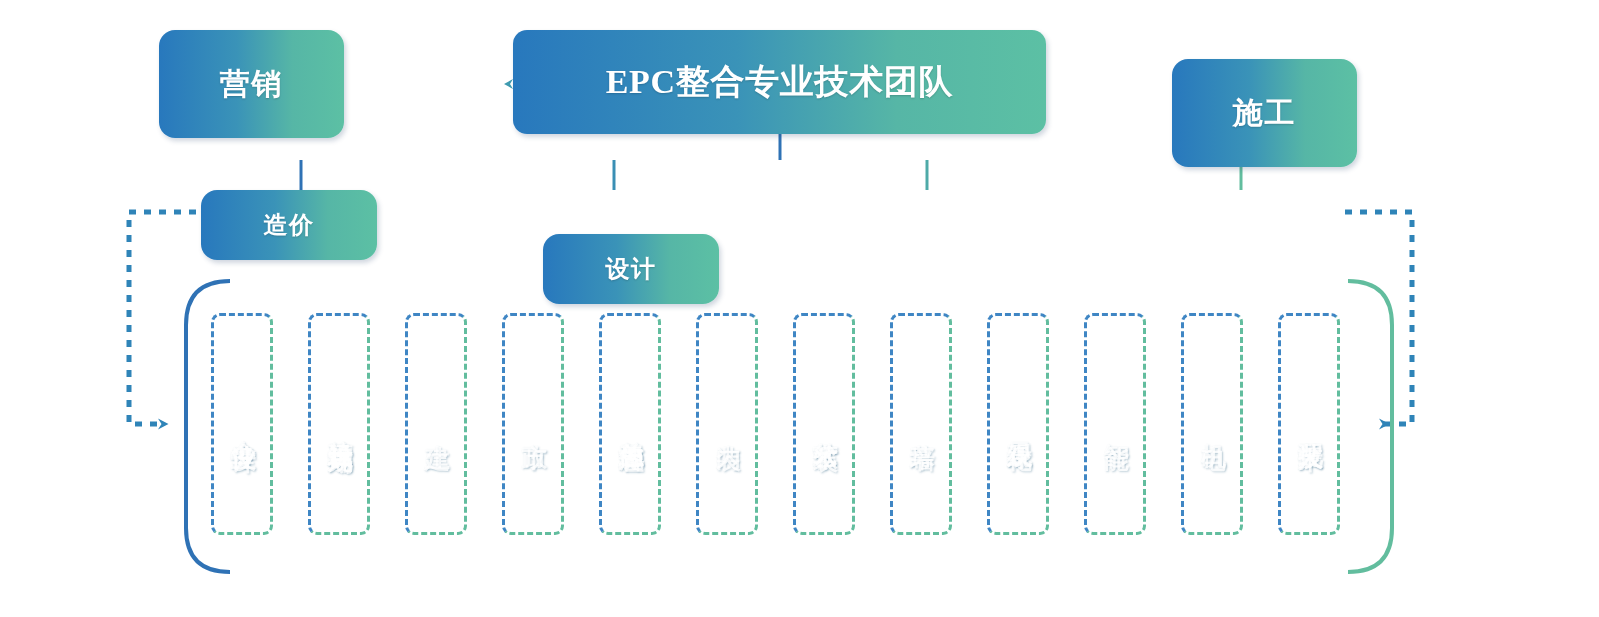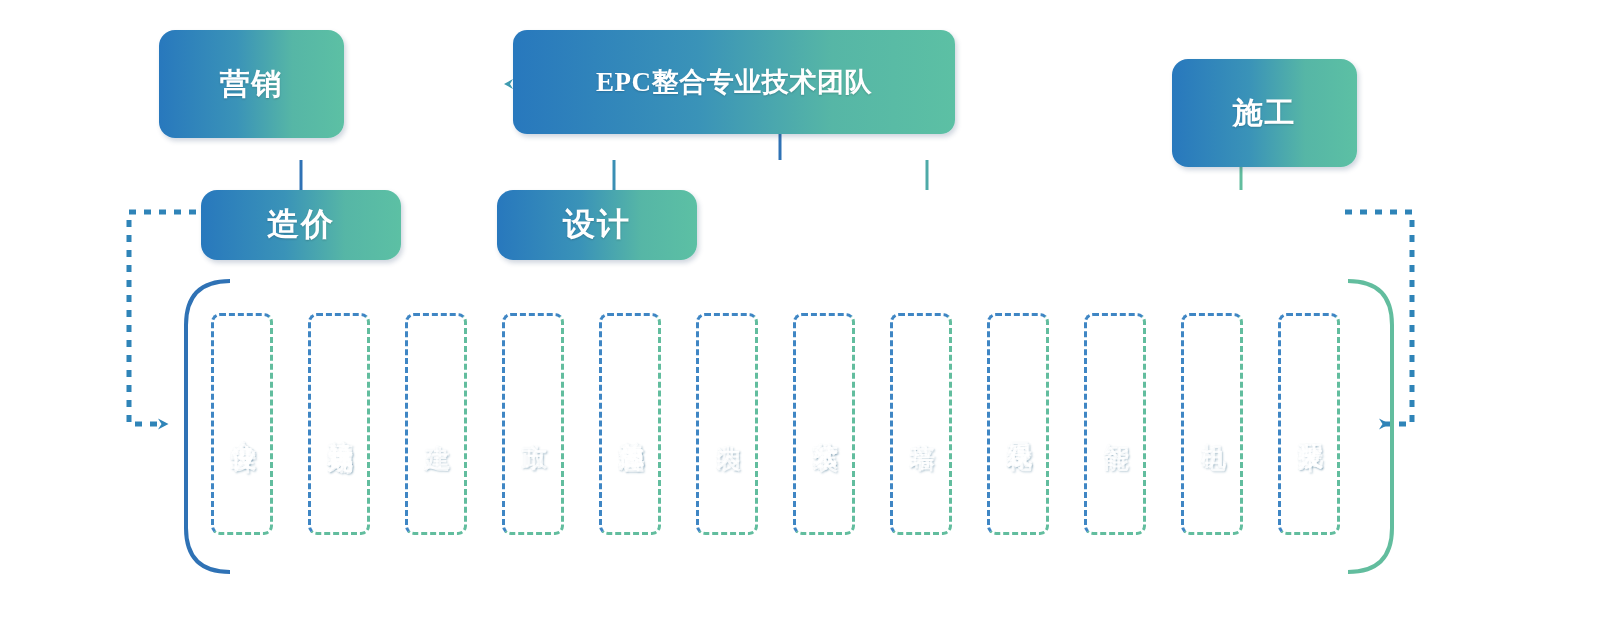--- a/index.html
+++ b/index.html
@@ -29,33 +29,33 @@
     border-radius:16px;
     color:#ffffff;
     font-weight:700;
     letter-spacing:.06em;
     text-shadow:0 1px 2px rgba(0,0,0,.18);
     box-shadow:2px 3px 5px rgba(40,70,110,.22);
     background:linear-gradient(90deg,#2878bd 0%,#3a93b8 42%,#56b6a6 72%,#5cc0a4 100%);
     box-sizing:border-box;
   }
   .node.root{
-    left:513px;top:30px;width:442px;height:104px;
-    font-size:27px;letter-spacing:.02em;border-radius:14px;
+    left:513px;top:30px;width:533px;height:104px;
+    font-size:34px;letter-spacing:.02em;border-radius:14px;
   }
   .node.side{
     width:185px;height:108px;font-size:30px;border-radius:16px;align-items:center;
   }
   .node.side.left{left:159px;top:30px;}
   .node.side.right{left:1172px;top:30px;margin-top:29px;}
   .node.branch{
-    width:200px;height:70px;font-size:32px;top:190px;border-radius:16px;
+    width:176px;height:70px;font-size:24px;top:190px;border-radius:16px;
   }
   .node.branch.b0{left:201px;}
-  .node.branch.b1{left:497px;}
+  .node.branch.b1{left:543px;margin-top:44px;}
   .node.branch.b2{left:826px;}
   .node.branch.b3{left:1140px;}
 
   
   .leaf{
     position:absolute;
     top:313px;
     width:62px;
     height:222px;
     box-sizing:border-box;

